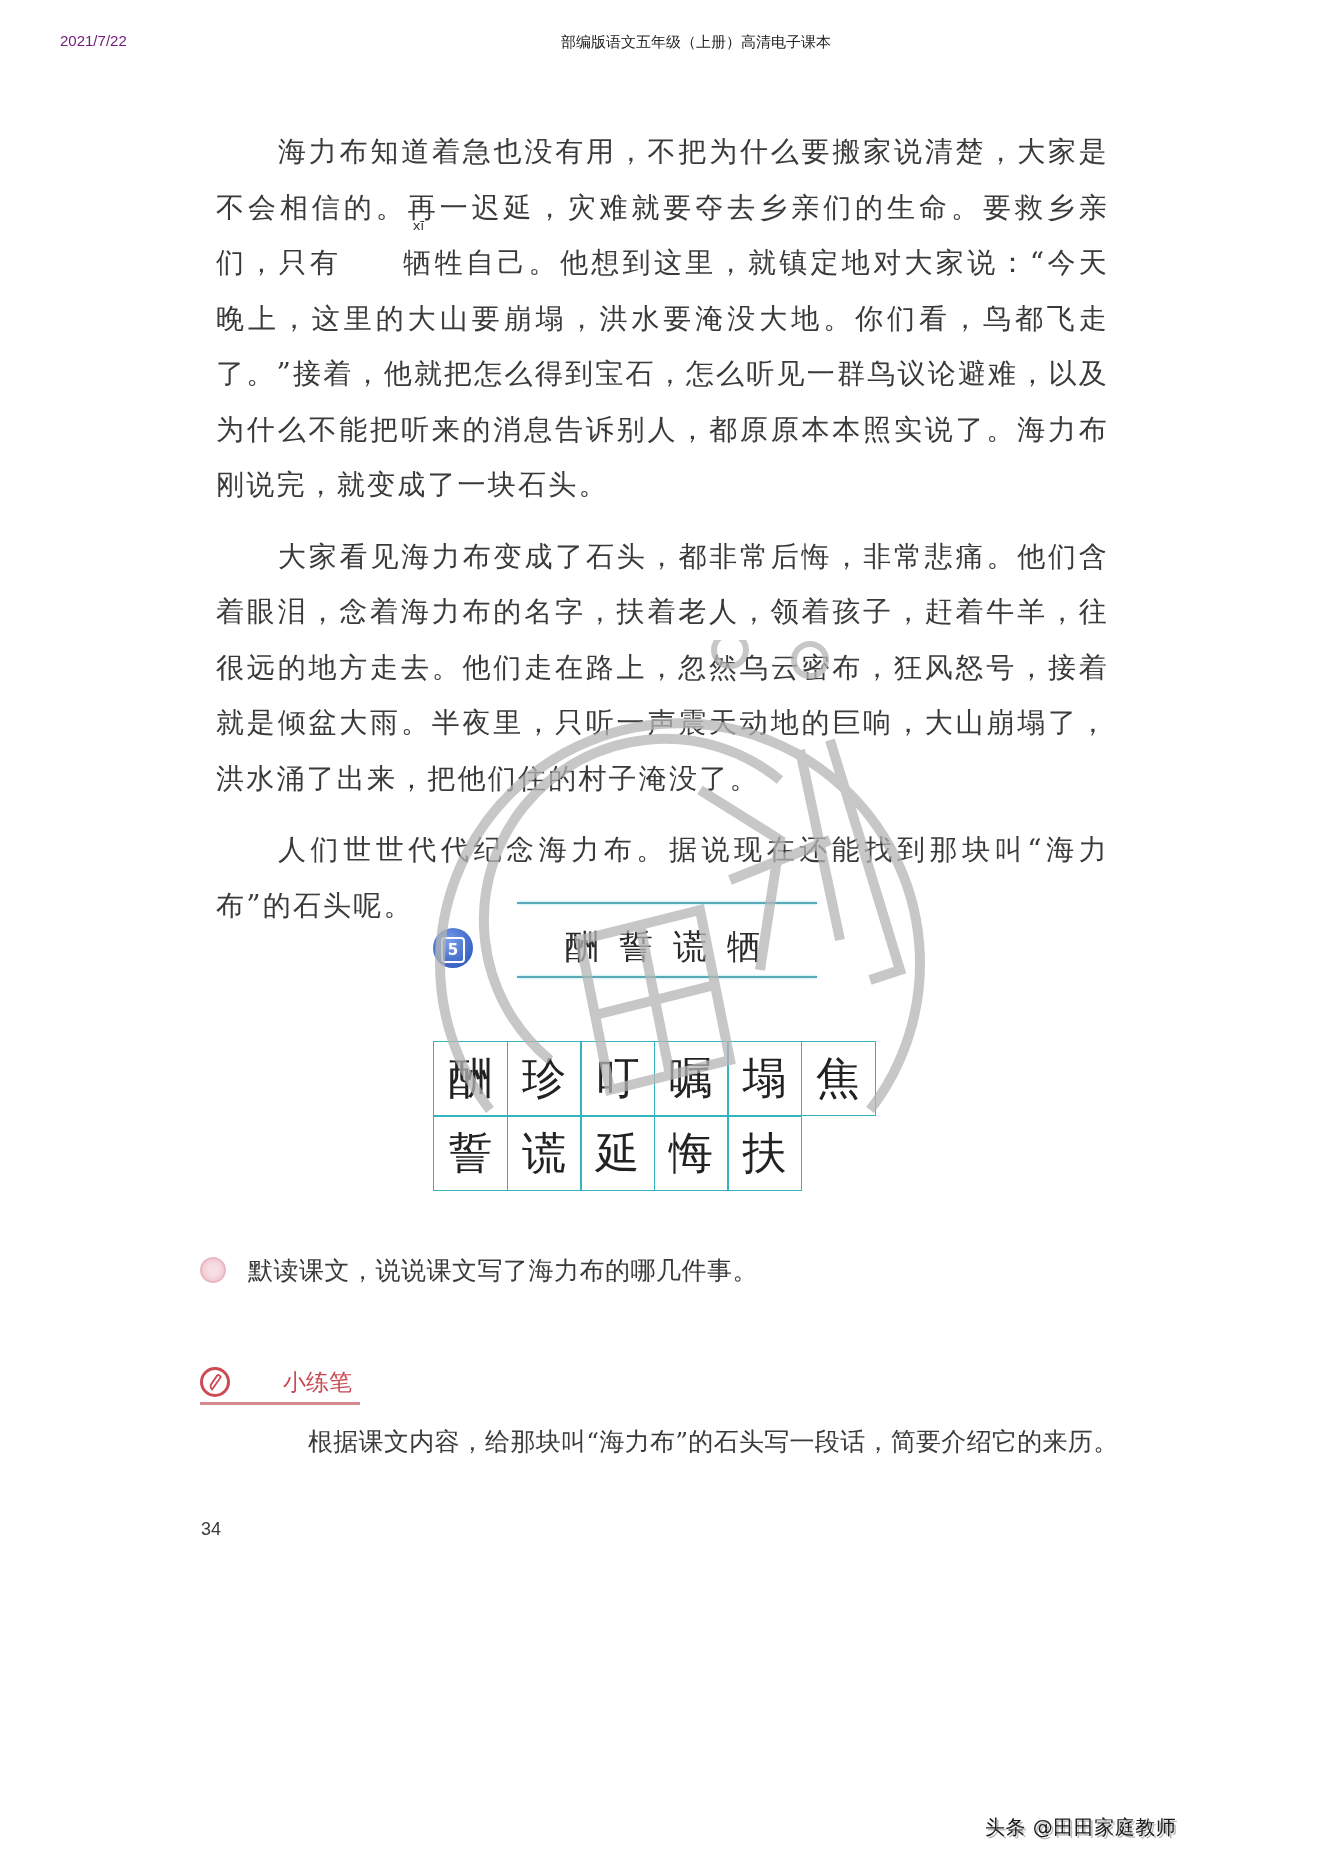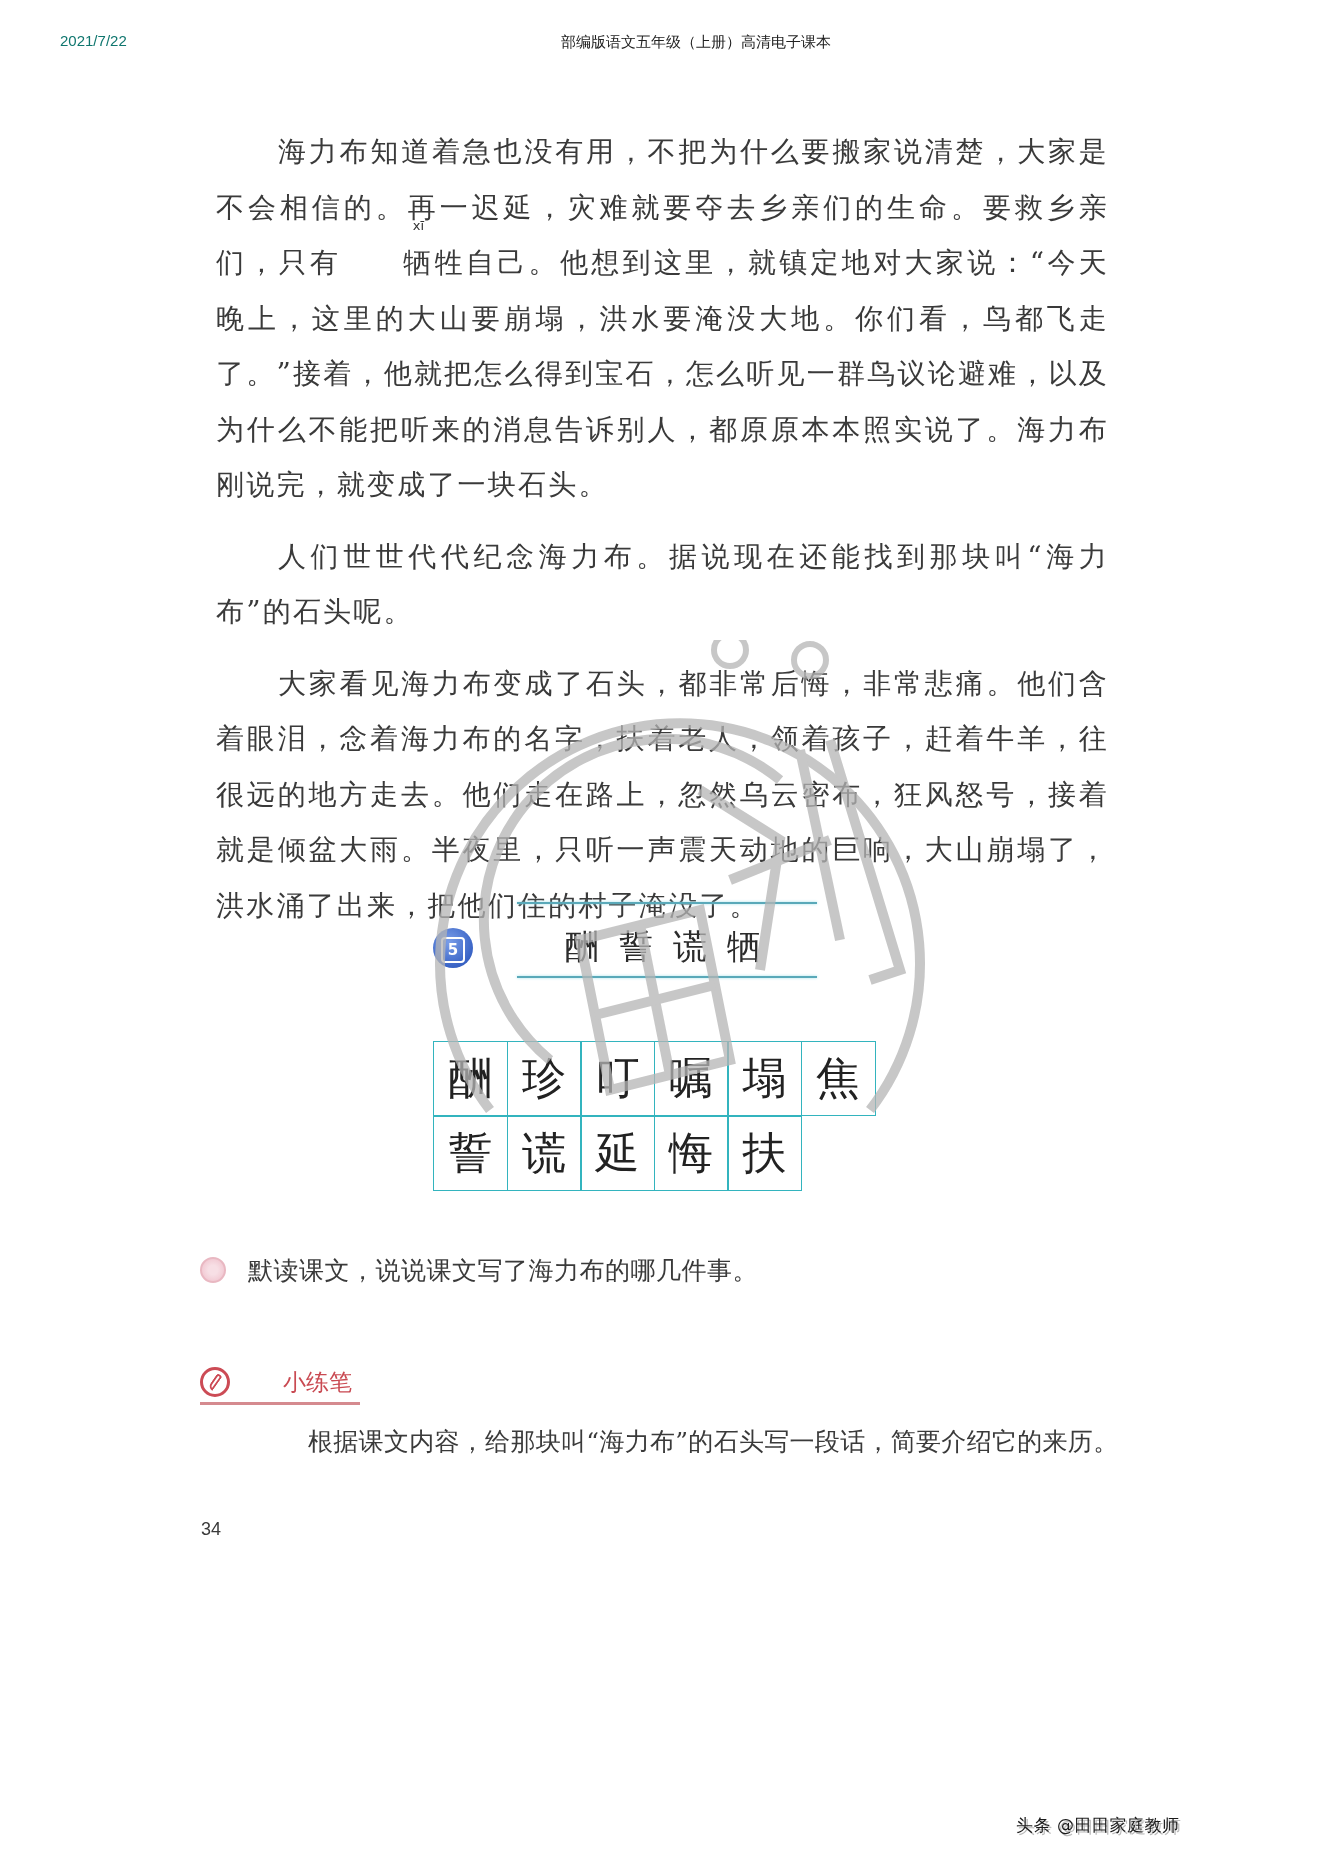--- a/index.html
+++ b/index.html
@@ -14,21 +14,21 @@
       overflow: hidden;
       font-family: "DejaVu Serif", "Liberation Serif", serif;
       color: #2e2e2e;
     }
     .hdr-date {
       position: absolute;
       left: 60px;
       top: 32px;
       font-family: "Liberation Sans", "DejaVu Sans", sans-serif;
       font-size: 15px;
-      color: #0f766e;
+      color: #701a75;
     }
     .hdr-title {
       position: absolute;
       left: 0;
       width: 1323px;
       top: 33px;
       text-align: center;
       font-family: "DejaVu Sans", "Liberation Sans", sans-serif;
       font-size: 15px;
       color: #222;
@@ -220,39 +220,39 @@
     .stamp {
       position: absolute;
       left: 400px;
       top: 640px;
       width: 560px;
       height: 560px;
       pointer-events: none;
     }
     .footer-credit {
       position: absolute;
-      left: 1016px;
+      left: 985px;
       top: 1814px;
       font-family: "DejaVu Sans", sans-serif;
-      font-size: 17px;
+      font-size: 20px;
       color: #1a1a1a;
       text-shadow: 2px 2px 0 #bbb;
       letter-spacing: 0.5px;
     }
   </style>
 </head>
 <body>
 
 <div class="hdr-date">2021/7/22</div>
 <div class="hdr-title">部编版语文五年级（上册）高清电子课本</div>
 
 <div class="body-text">
   <p class="indent"><span>海力布知道着急也没有用，不把为什么要搬家说清楚，大家是不会相信的。再一迟延，灾难就要夺去乡亲们的生命。要救乡亲们，只有</span><span class="ruby-wrap"><span class="pinyin">xī</span><span>牺</span></span><span>牲自己。他想到这里，就镇定地对大家说：“今天晚上，这里的大山要崩塌，洪水要淹没大地。你们看，鸟都飞走了。”接着，他就把怎么得到宝石，怎么听见一群鸟议论避难，以及为什么不能把听来的消息告诉别人，都原原本本照实说了。海力布刚说完，就变成了一块石头。</span></p>
+  <p class="indent">大家看见海力布变成了石头，都非常后悔，非常悲痛。他们含着眼泪，念着海力布的名字，扶着老人，领着孩子，赶着牛羊，往很远的地方走去。他们走在路上，忽然乌云密布，狂风怒号，接着就是倾盆大雨。半夜里，只听一声震天动地的巨响，大山崩塌了，洪水涌了出来，把他们住的村子淹没了。</p>
   <p class="indent">人们世世代代纪念海力布。据说现在还能找到那块叫“海力布”的石头呢。</p>
-  <p class="indent">大家看见海力布变成了石头，都非常后悔，非常悲痛。他们含着眼泪，念着海力布的名字，扶着老人，领着孩子，赶着牛羊，往很远的地方走去。他们走在路上，忽然乌云密布，狂风怒号，接着就是倾盆大雨。半夜里，只听一声震天动地的巨响，大山崩塌了，洪水涌了出来，把他们住的村子淹没了。</p>
 </div>
 
 <div class="words-box">
   <div class="words-line" style="top:4px;"></div>
   <div class="words-badge"><span class="badge-inner">5</span></div>
   <div class="words-chars">酬誓谎牺</div>
   <div class="words-line" style="top:78px;"></div>
 </div>
 
 <div class="char-grid">

